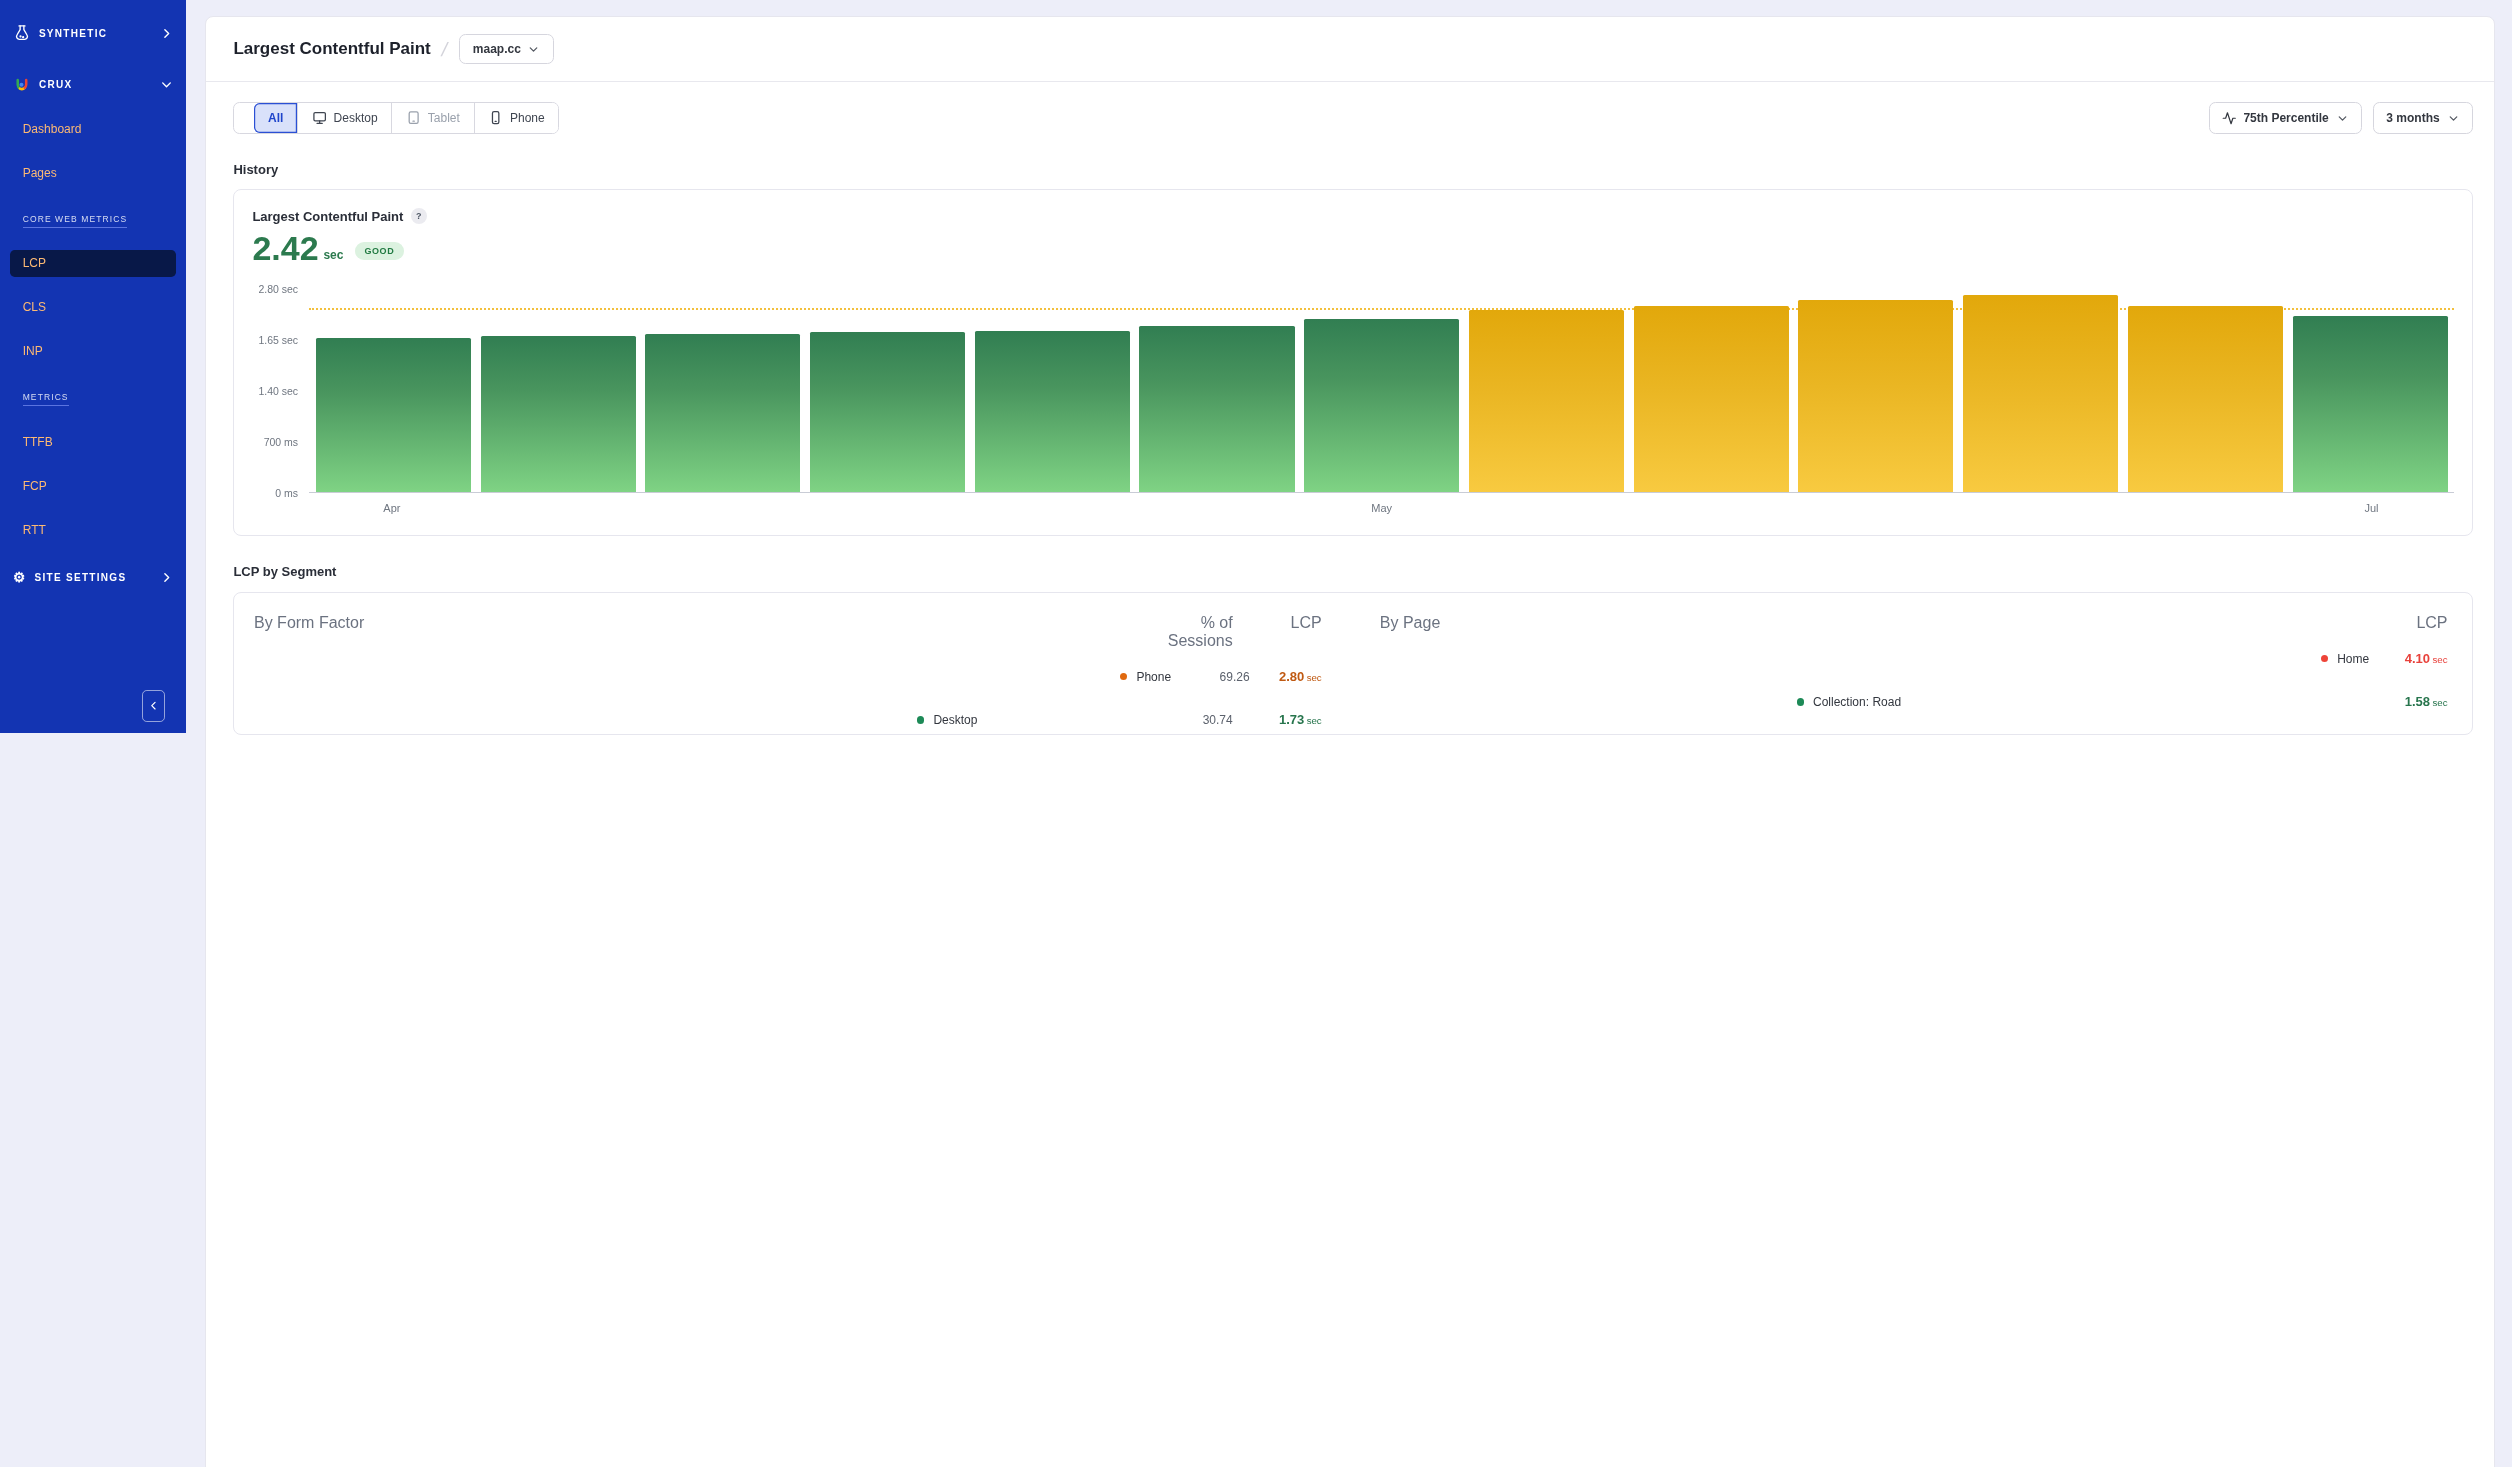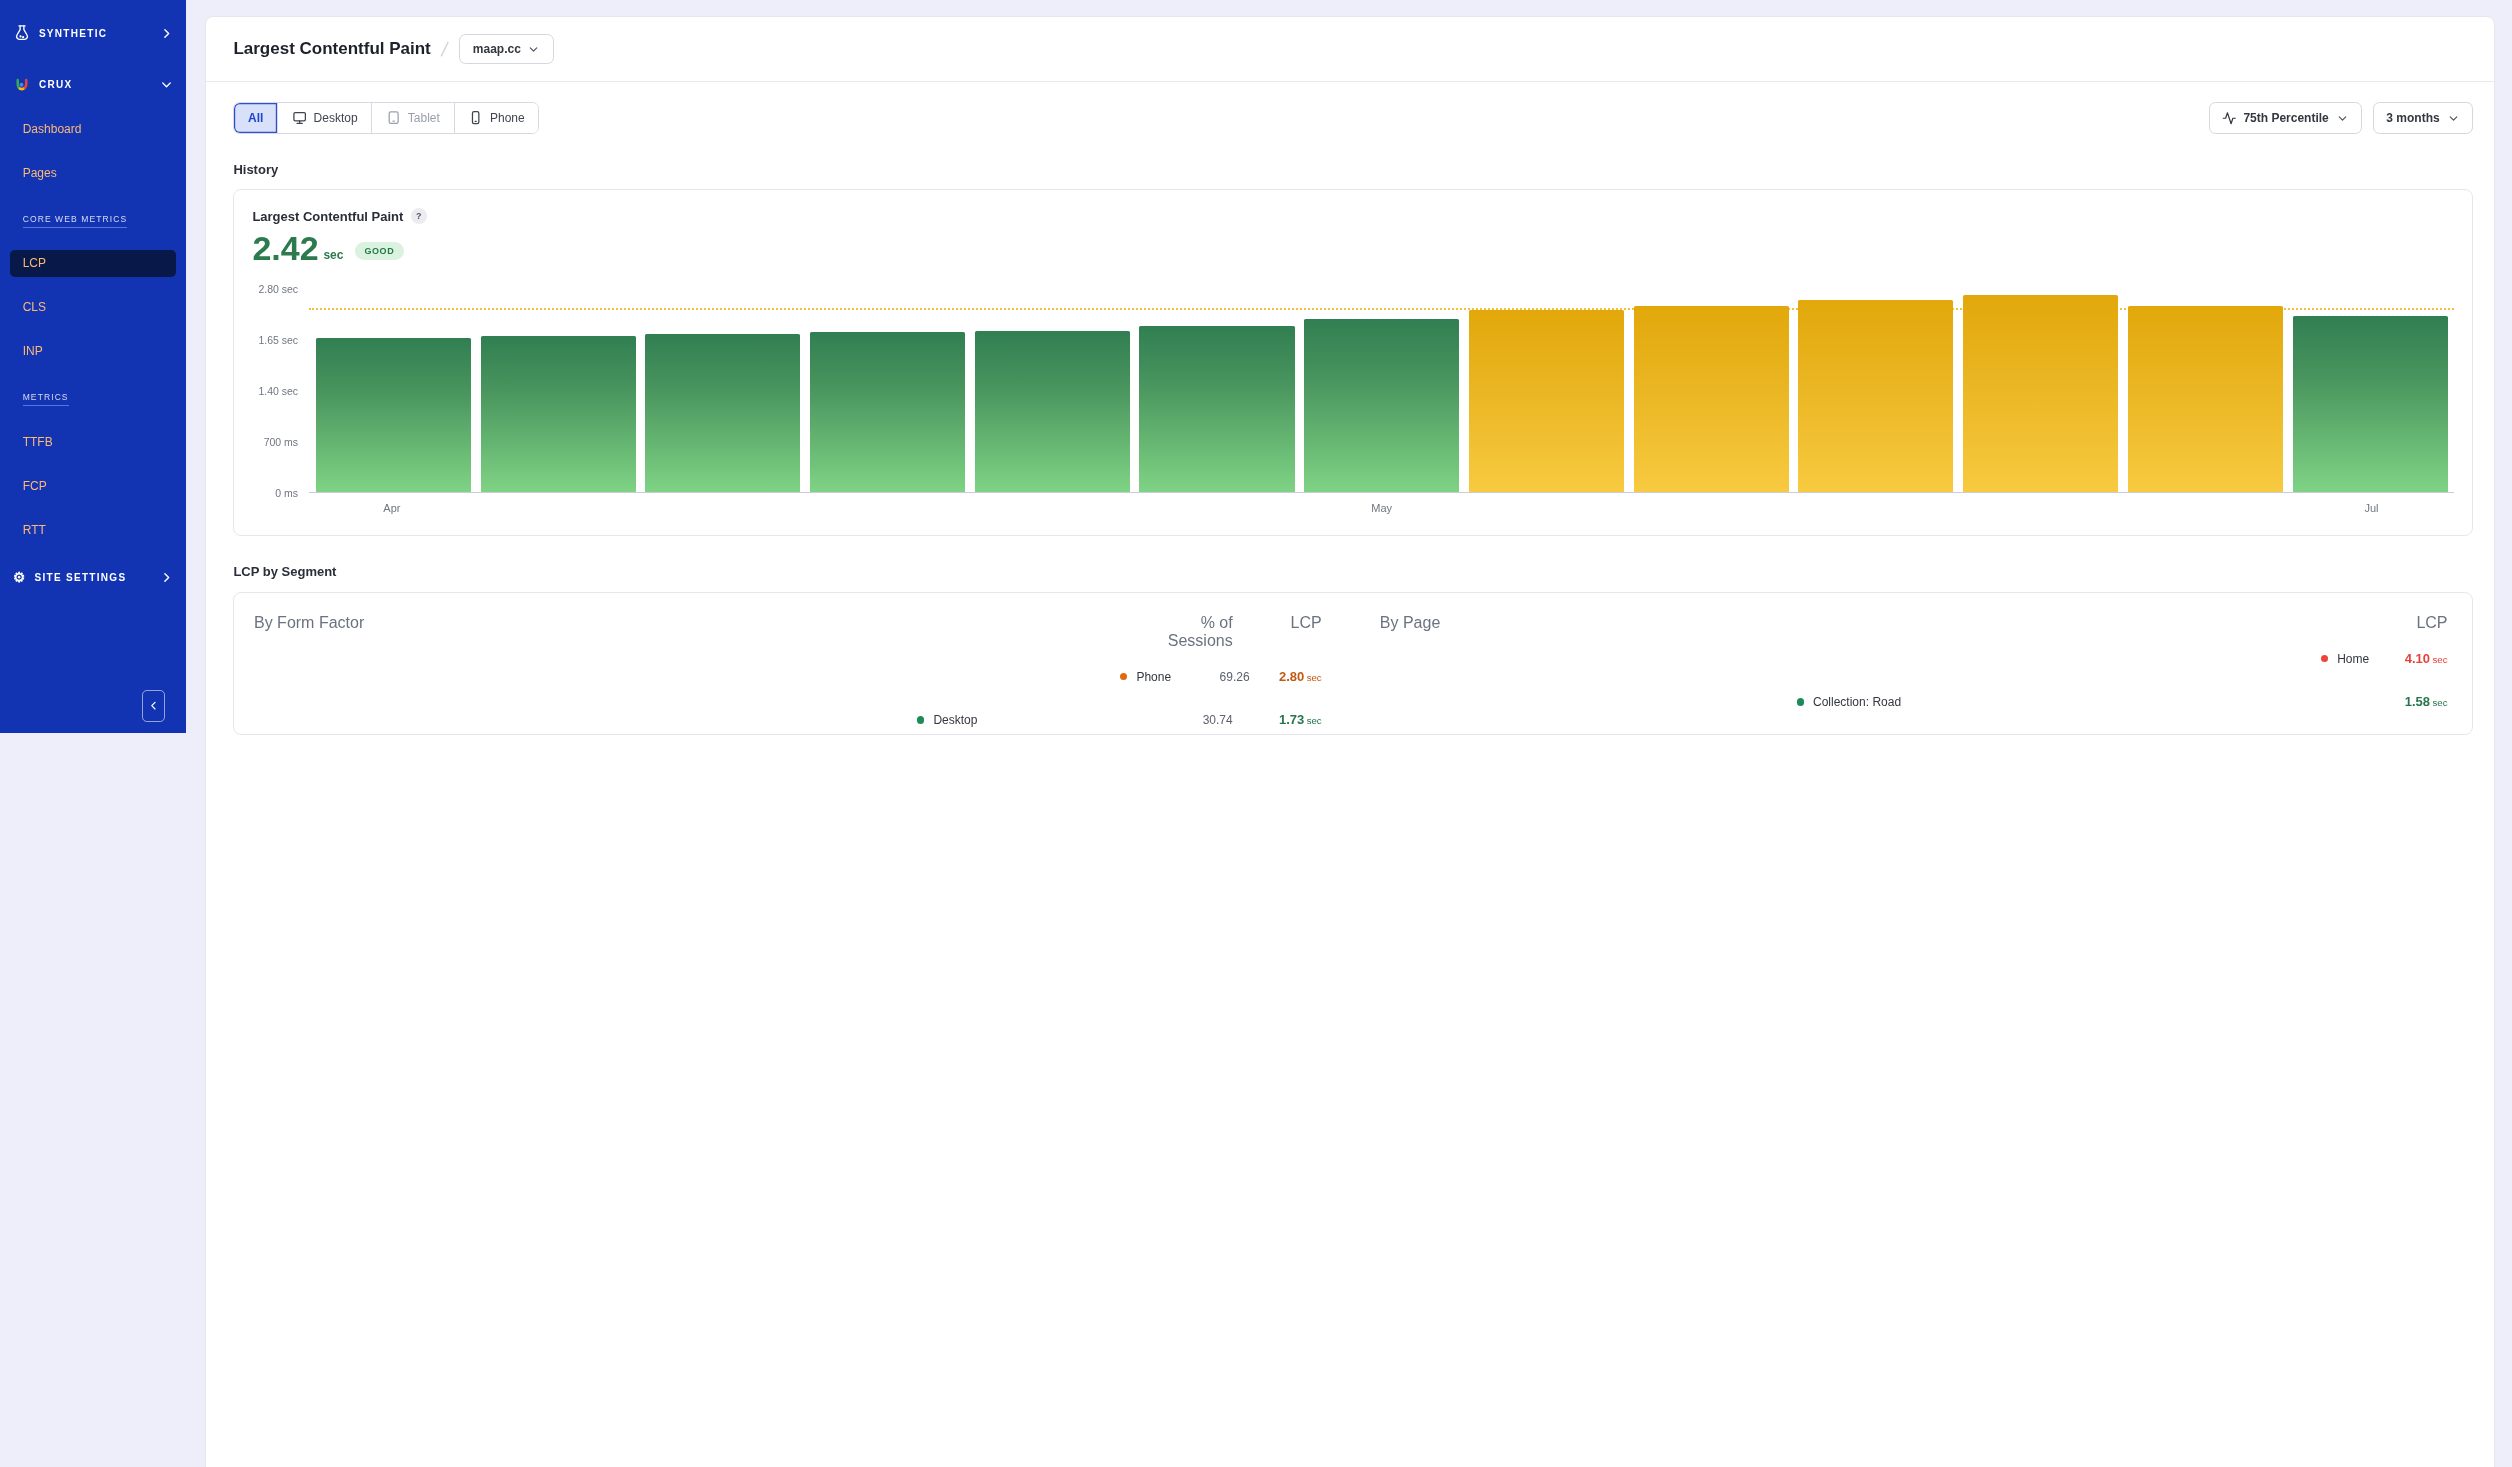--- a/index.html
+++ b/index.html
@@ -37,21 +37,21 @@
   .page-title { font-size:17px; font-weight:bold; color:#1d212b; }
   .crumb-sep { font-size:19.4px; color:#d3d3da; font-weight:300; transform:skewX(-12deg); }
   .site-select { display:flex; align-items:center; gap:6.5px; background:#fff;
     border:0.8px solid #d6d6de; border-radius:6.5px; padding:7.3px 13px; font-size:12px;
     font-weight:bold; color:#33373f; cursor:pointer; }
   .content { padding:20px 21px 0 27px; }
 
   
   .filter-row { display:flex; align-items:center; }
   .seg-group { display:flex; border:0.8px solid #d8d8e0; border-radius:6.5px;
-    background:#fff; overflow:hidden; height:32px; }
+    background:#fff; overflow:hidden; height:32px;padding-left:20px; }
   .seg { display:flex; align-items:center; gap:6.5px; padding:0 13.7px; font-size:12px;
     color:#3f4550; background:#fff; border:none; border-left:0.8px solid #d8d8e0;
     cursor:pointer; font-family:inherit; }
   .seg:first-child { border-left:none; }
   .seg.selected { background:#d9e1fa; color:#1e44cb; font-weight:bold;
     box-shadow:inset 0 0 0 1.2px #2b50d4; border-radius:5.7px 0 0 5.7px; }
   .seg.muted { color:#9aa1ac; }
   .filter-spacer { flex:1; }
   .pill-btn { display:flex; align-items:center; gap:7.3px; background:#fff;
     border:0.8px solid #d6d6de; border-radius:6.5px; height:32px; padding:0 12px;

